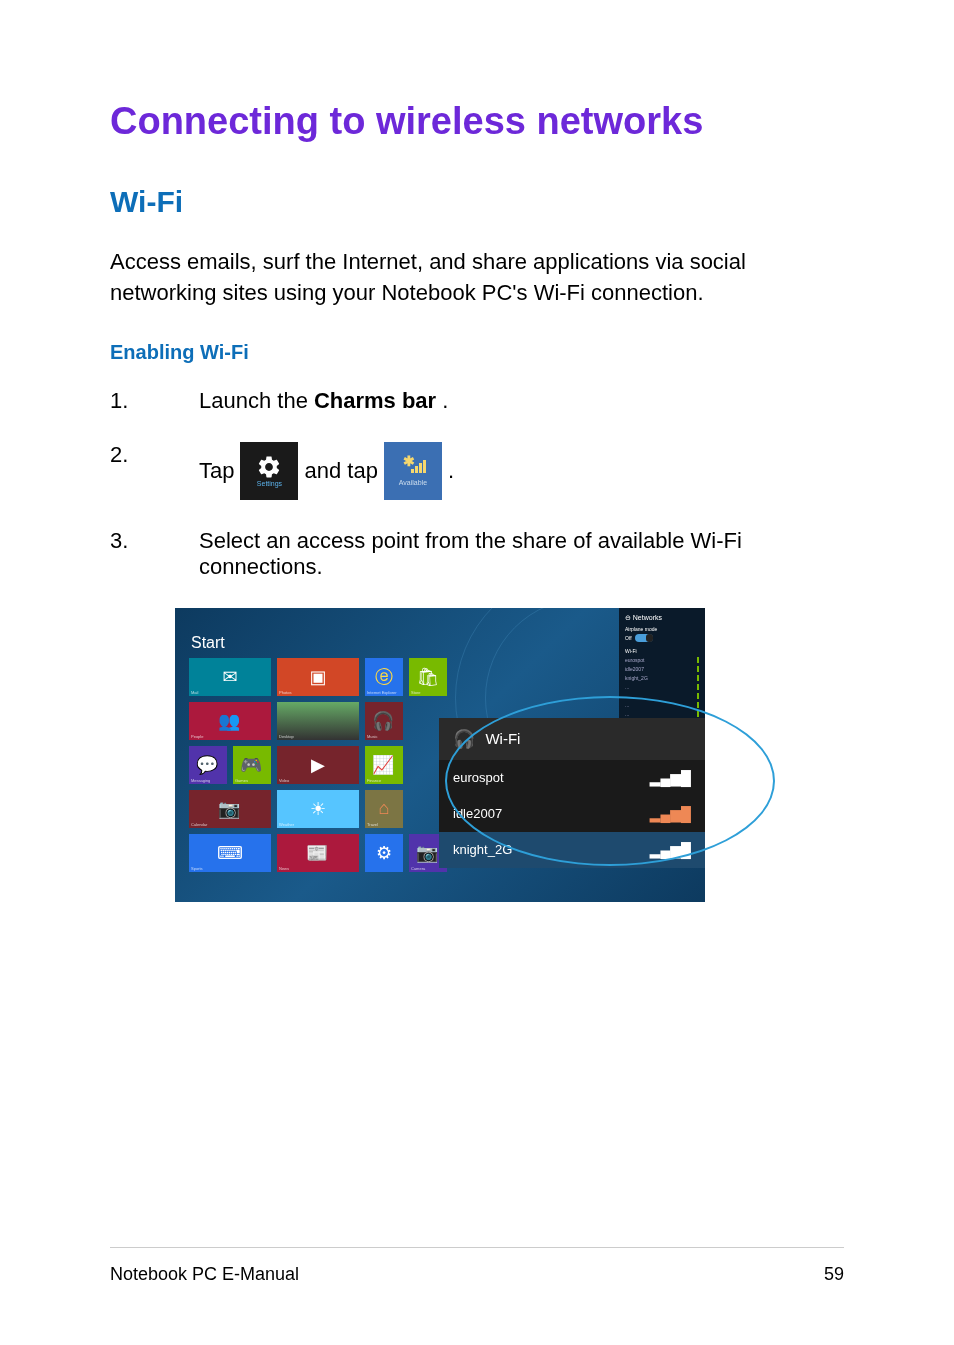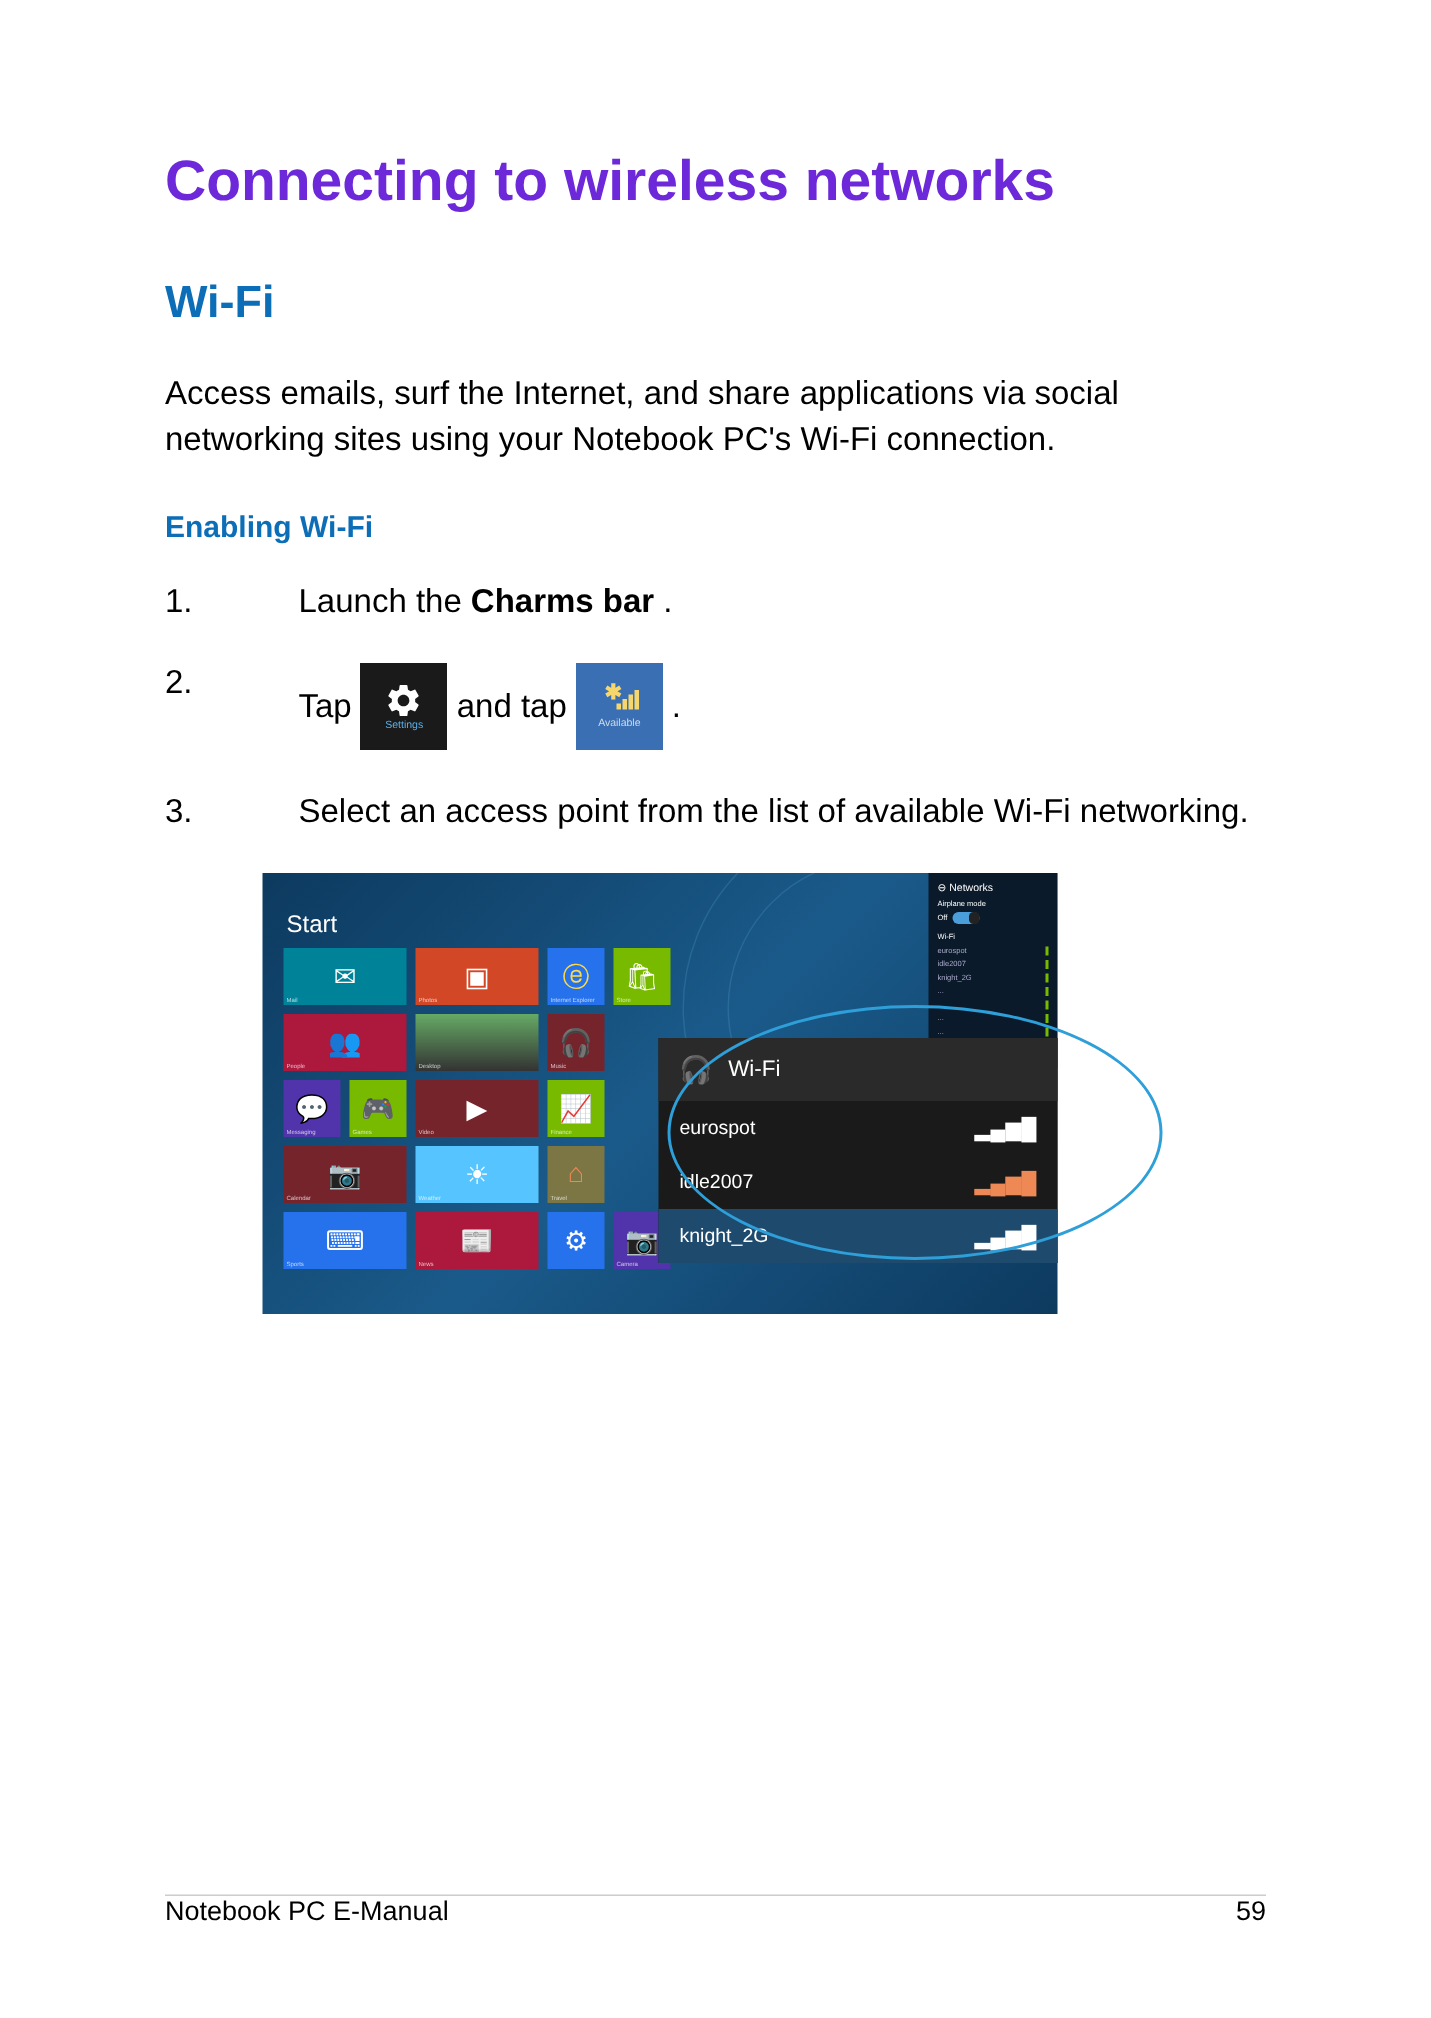--- a/index.html
+++ b/index.html
@@ -249,20 +249,21 @@
     }
     .footer {
       position: absolute;
       bottom: 60px;
       left: 110px;
       right: 110px;
       display: flex;
       justify-content: space-between;
       font-size: 18px;
       border-top: 1px solid #ccc;
+      padding-top: 16px;
     }
     b { font-weight: bold; }
   </style>
 </head>
 <body>
 
 <div class="content">
   <h1>Connecting to wireless networks</h1>
   <h2>Wi-Fi</h2>
   <p class="intro">Access emails, surf the Internet, and share applications via social networking sites using your Notebook PC's Wi-Fi connection.</p>
@@ -298,21 +299,21 @@
             <rect x="20" y="8" width="3" height="10" fill="#f5d76e"></rect>
             <rect x="24" y="5" width="3" height="13" fill="#f5d76e"></rect>
           </svg>
           <span style="color:#cde">Available</span>
         </span>
         <span>.</span>
       </span>
     </li>
     <li>
       <span class="num">3.</span>
-      <span class="step-content">Select an access point from the list of available Wi-Fi networking.</span>
+      <span class="step-content">Select an access point from the share of available Wi-Fi connections.</span>
     </li>
   </ol>
 
   <div class="screenshot">
     <div class="start-screen">
       <div class="swirl"></div>
       <div class="swirl" style="width:200px;height:200px;top:-10px;left:310px;"></div>
       <div class="start-label">Start</div>
 
       <div class="tiles">

